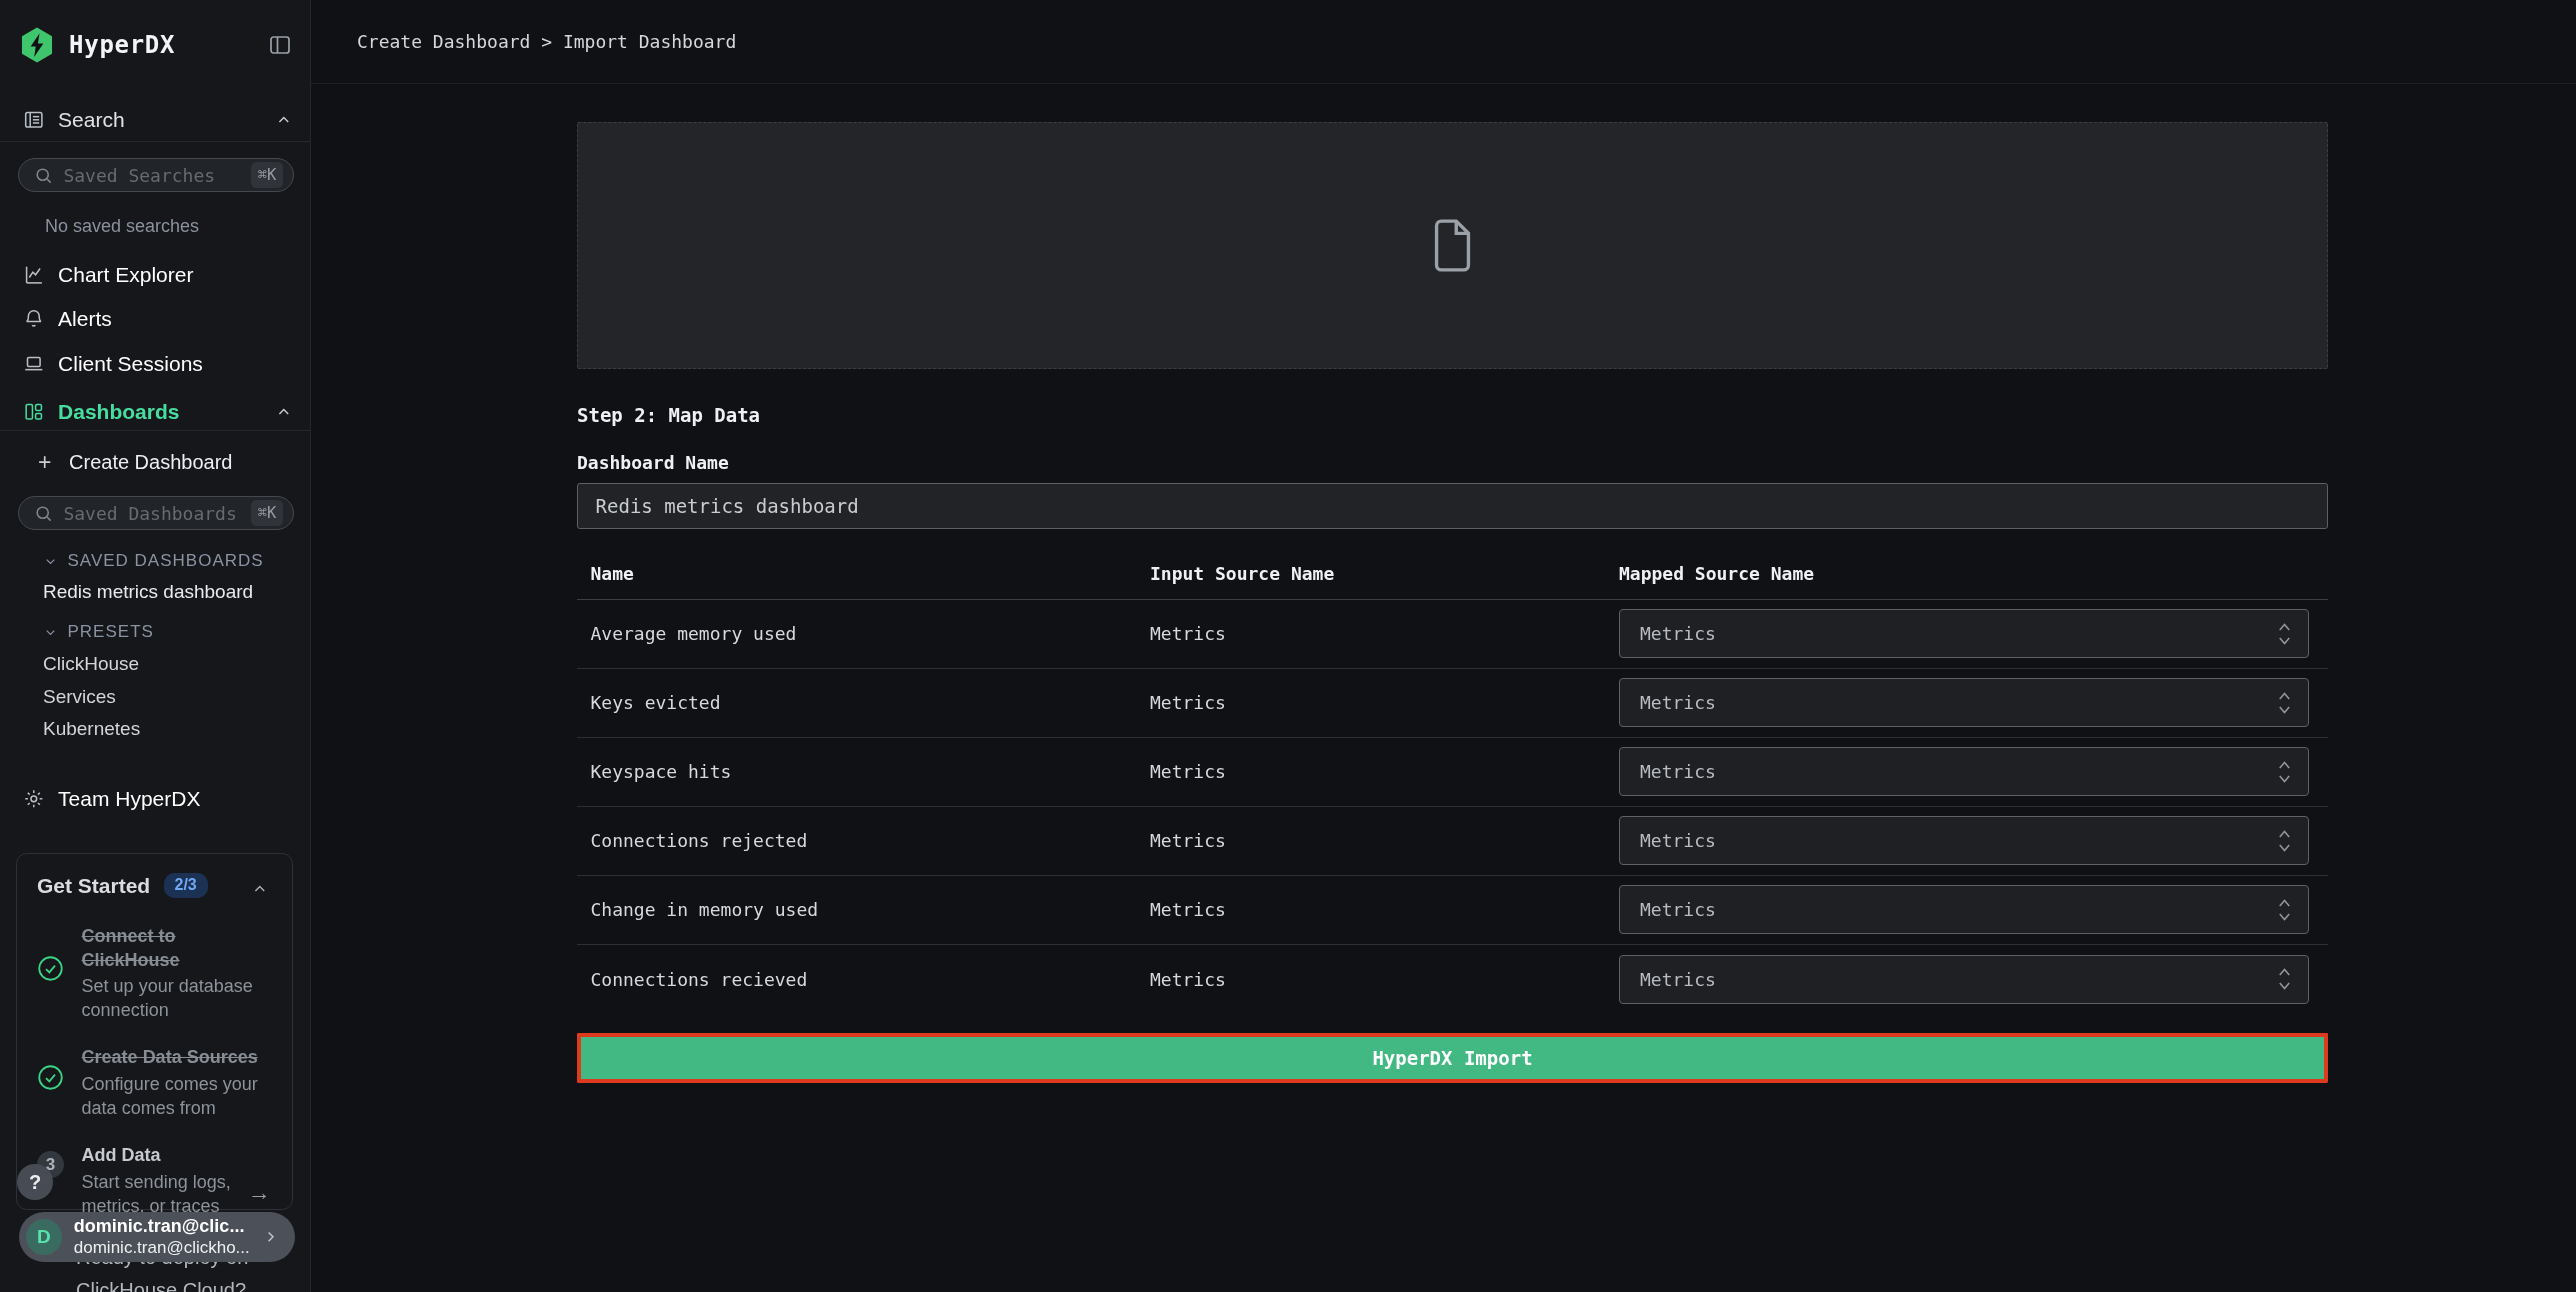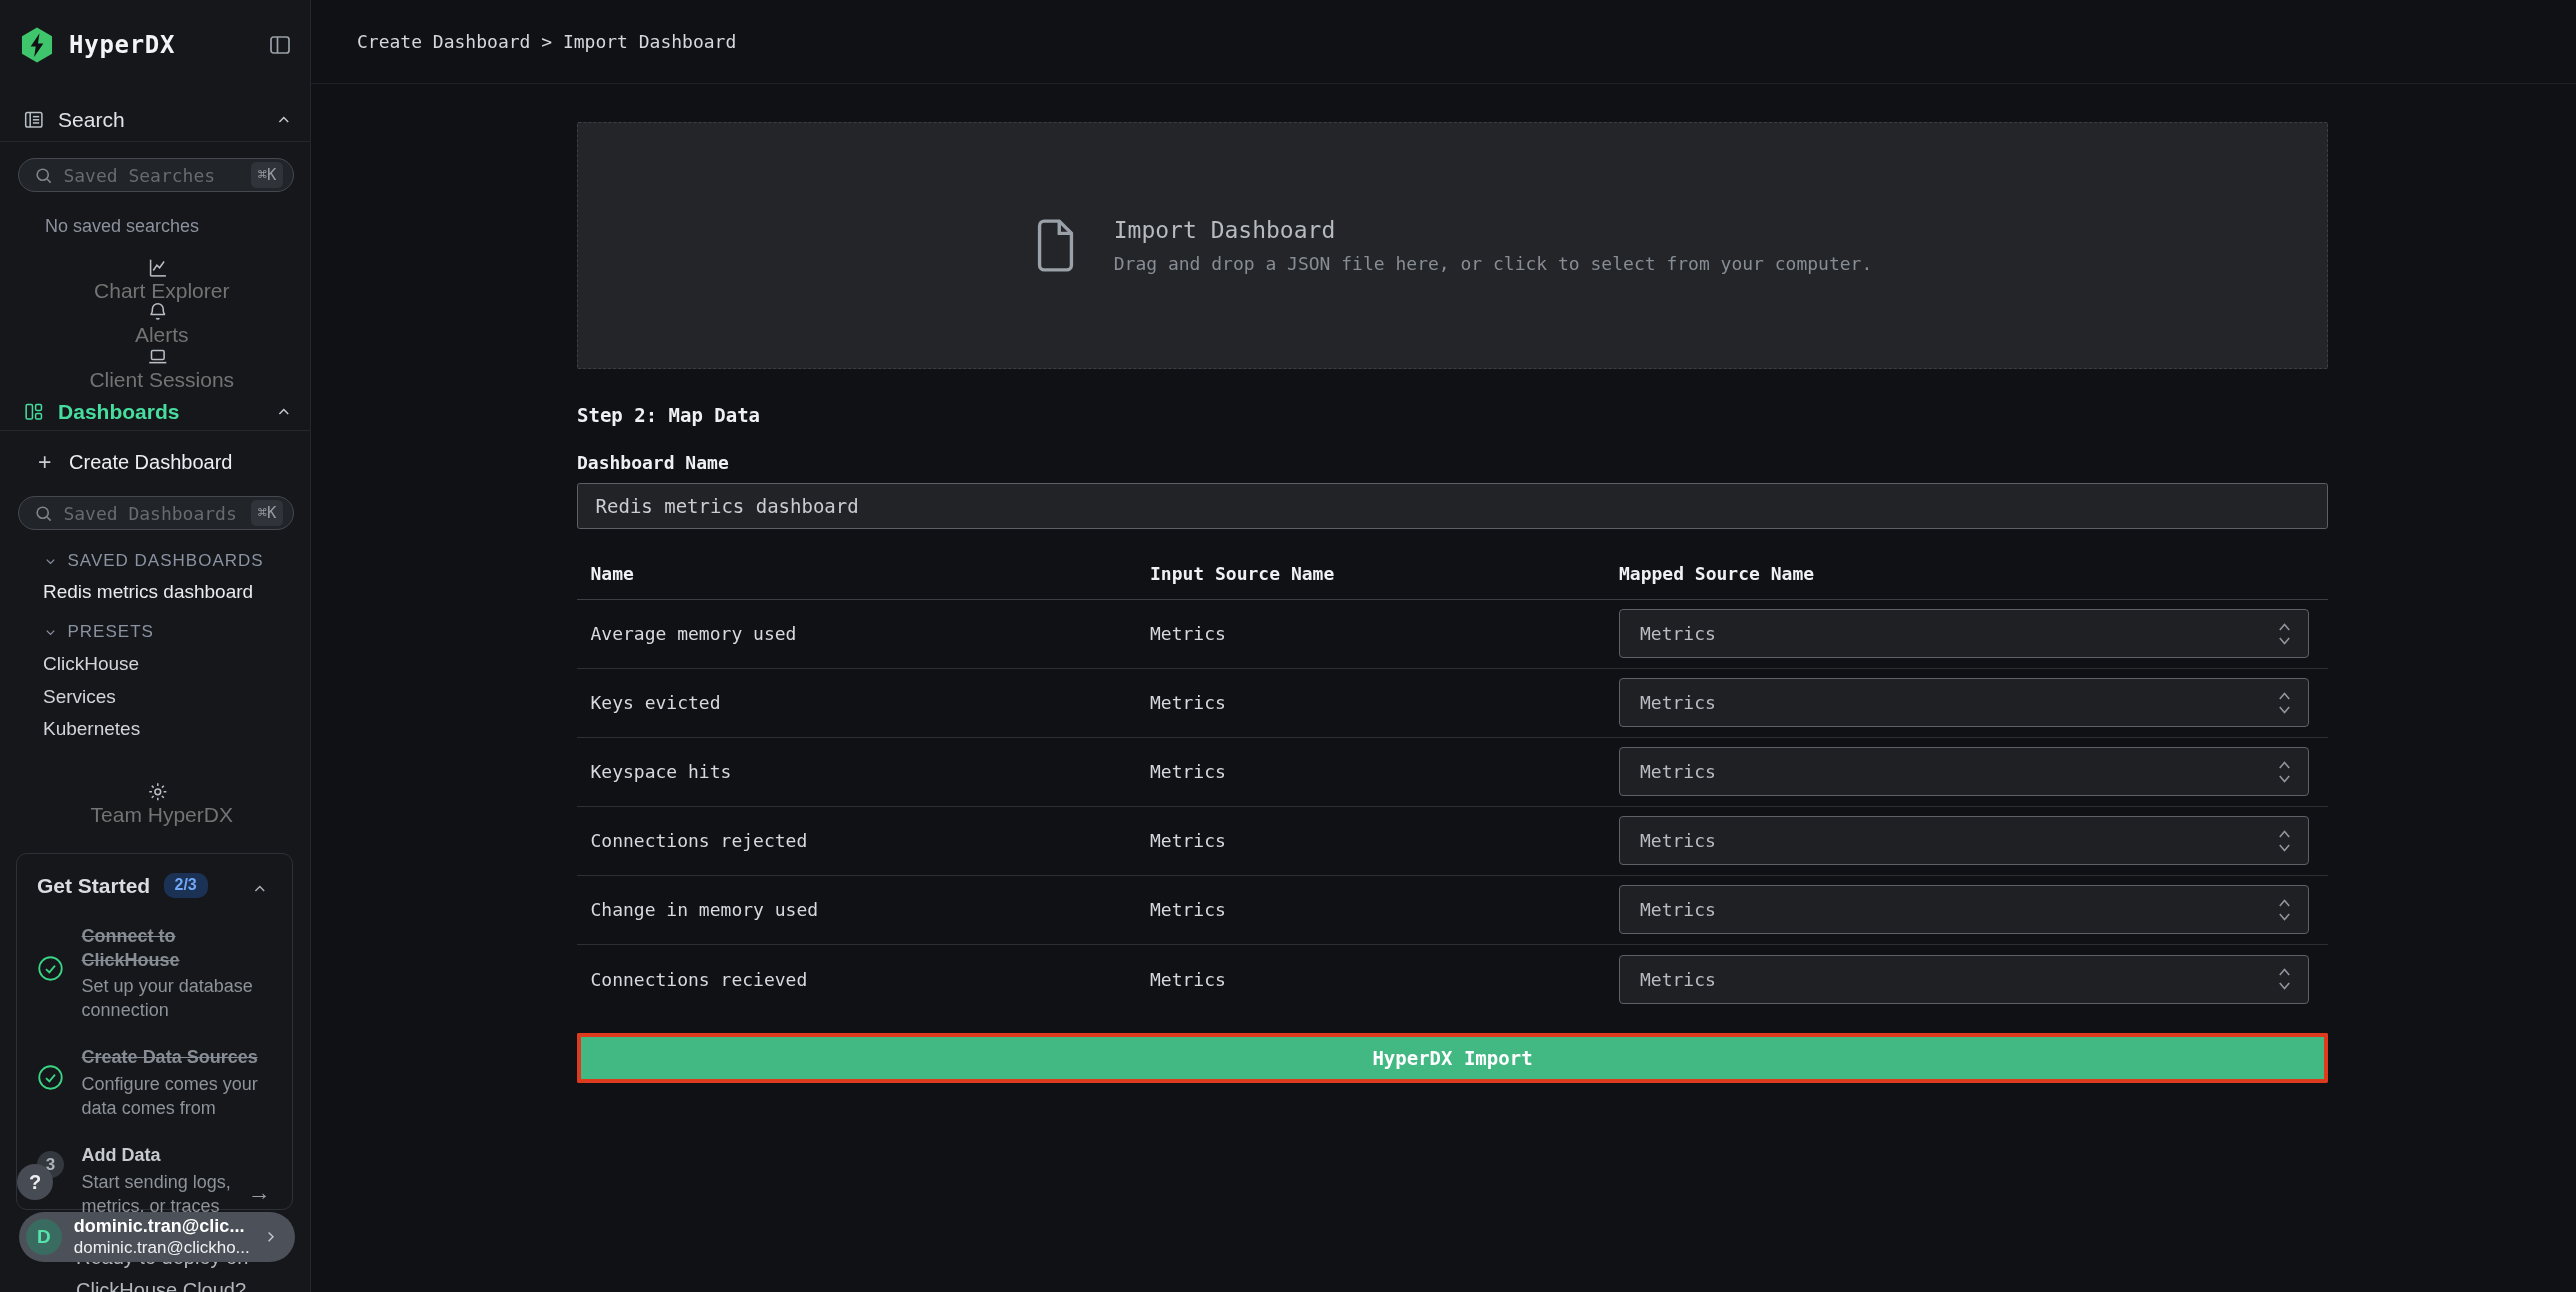--- a/index.html
+++ b/index.html
@@ -36,21 +36,21 @@
   .pill-input .mag { width:19px; height:19px; color:#80868d; flex:0 0 19px; }
   .pill-input .ph { margin-left:10.8px; font-family:"DejaVu Sans Mono", monospace; font-size:18px;
                     color:#666b72; white-space:nowrap; }
   .pill-input .kbd { margin-left:auto; background:#30343a; color:#959aa1; font-size:15.5px;
                      border-radius:5.4px; padding:4px 6.8px; }
   .pill1 { top:158px; } .pill2 { top:496px; }
 
   .empty-note { position:absolute; left:45px; top:216px; font-size:18px; color:#8b919d; }
 
   .nav-item { position:absolute; left:17.6px; right:17.6px; height:35px; display:flex;
-              align-items:center; color:#737373; font-size:21px; cursor:pointer;flex-direction:column; }
+              align-items:center; color:#ffffff; font-size:21px; cursor:pointer; }
   .ni-chart { top:257px; } .ni-alerts { top:301px; } .ni-sessions { top:346px; }
   .ni-team { top:781px; }
 
   .create-dash { position:absolute; left:38px; top:446px; height:32px; display:flex;
                  align-items:center; color:#eceef1; font-size:20px; cursor:pointer; }
   .create-dash .plus { font-size:23px; color:#c9cdd2; margin-right:17.6px; font-weight:400; }
 
   .subheader { position:absolute; left:43px; display:flex; align-items:center; color:#8a93a2;
                font-size:17px; letter-spacing:1px; cursor:pointer; }
   .subheader .chev-d { width:15px; height:15px; margin-right:9.5px; color:#8a93a2; }
@@ -363,24 +363,20 @@
 
     <div class="content">
 
       <div class="dropzone">
         <span class="dz-icon">
           <svg viewBox="0 0 24 30" fill="none" stroke="currentColor" stroke-width="1.8">
               <path d="M14 2H6a2.5 2.5 0 0 0-2.5 2.5v21A2.5 2.5 0 0 0 6 28h12a2.5 2.5 0 0 0 2.5-2.5V8.5z"></path>
               <path d="M14 2v6.5h6.5"></path>
             </svg>
         </span>
-        <span>
-          <div class="dz-title">Import Dashboard</div>
-          <div class="dz-sub">Drag and drop a JSON file here, or click to select from your computer.</div>
-        </span>
       </div>
 
       <div class="step-label">Step 2: Map Data</div>
 
       <div class="dn-label">Dashboard Name</div>
       <div class="dn-input">
         <span class="dn-value">Redis metrics dashboard</span>
       </div>
 
       <div class="map-table">

